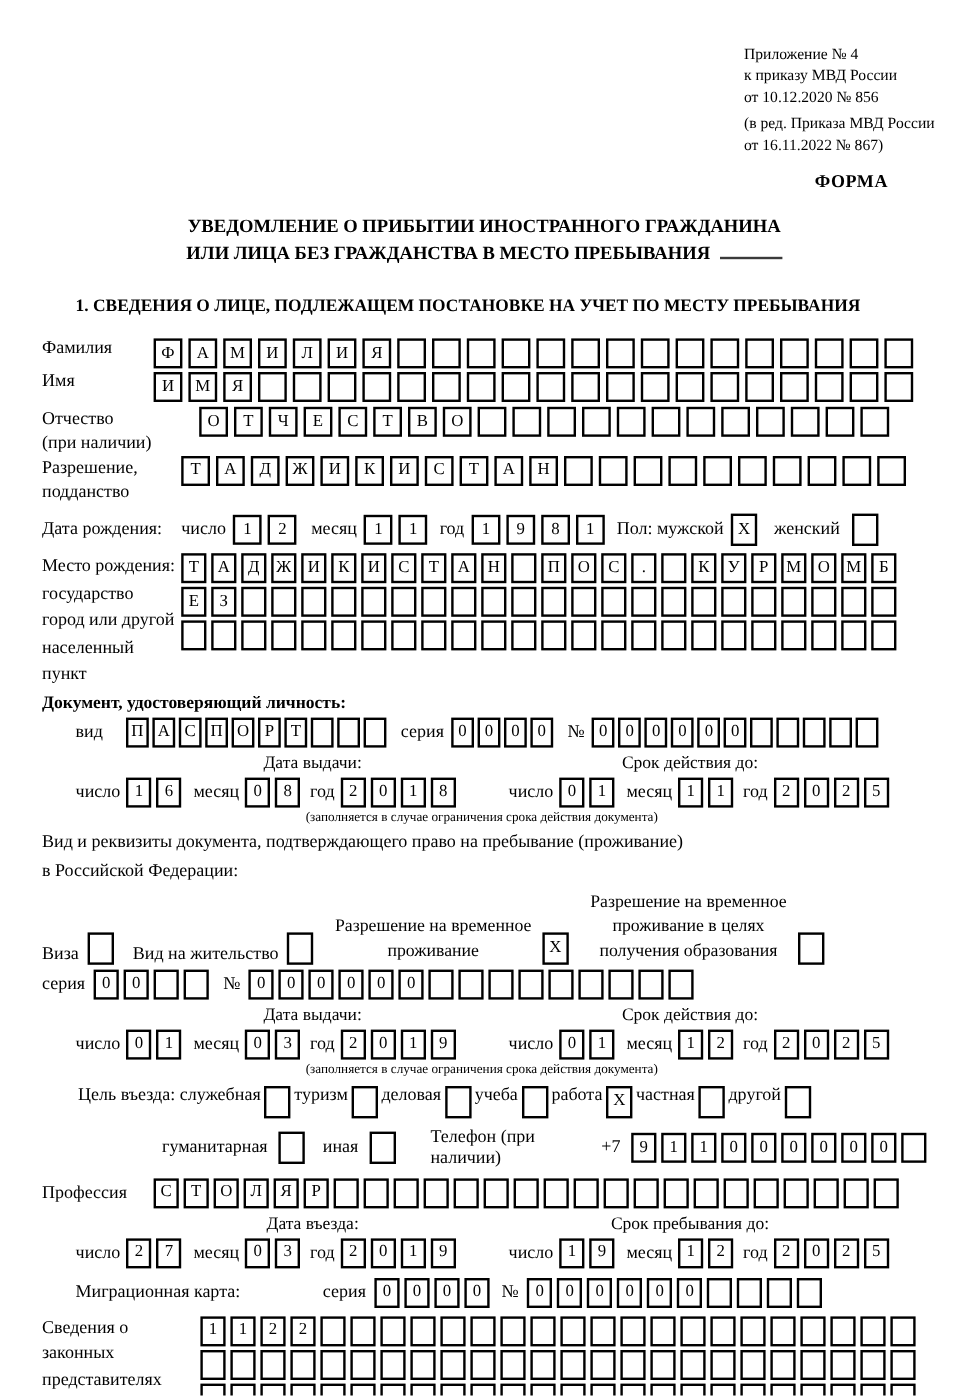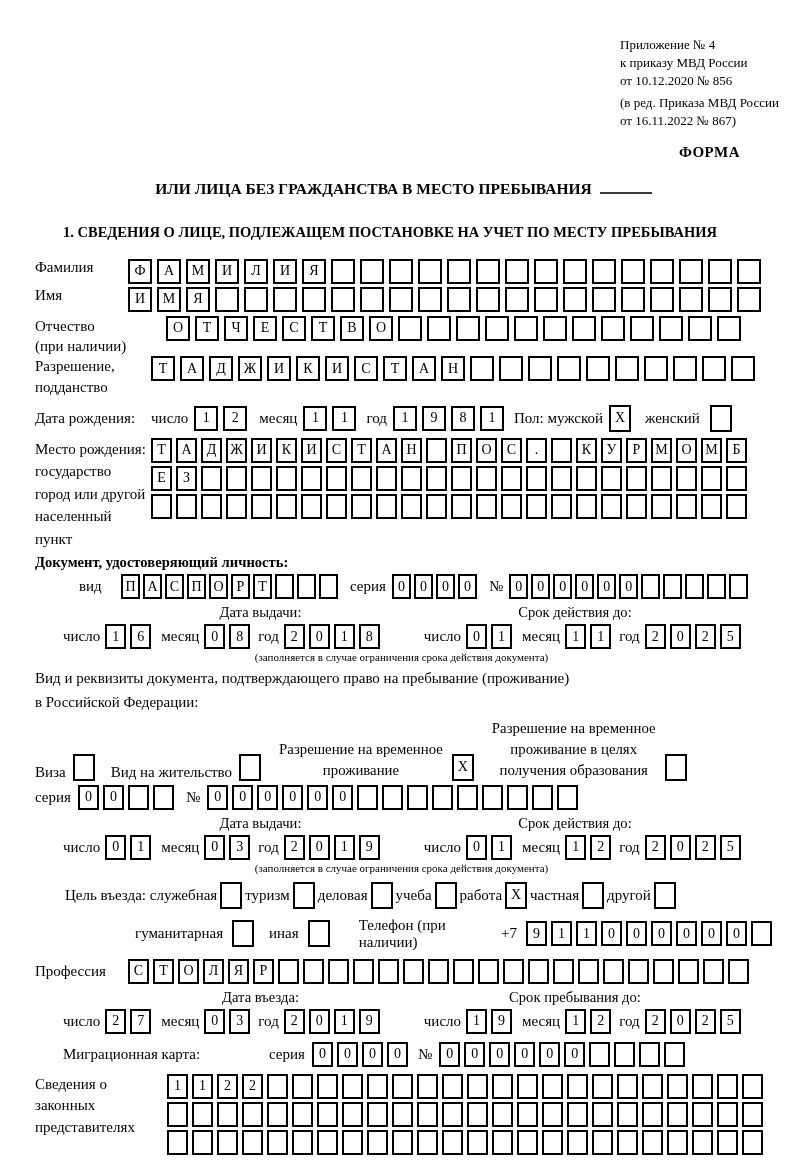--- a/index.html
+++ b/index.html
@@ -33,21 +33,21 @@
   .dh .h1{margin-left:118px;width:215px;text-align:center}
   .dh .h2{margin-left:62px;width:290px;text-align:center}
   .dgrow{display:flex;align-items:center;margin:3px 0 0 28px}
   .dgrow .t{margin-right:5px}
   .dgrow .sp{margin-left:44px}
   .noteR{text-align:center;font-size:11px;margin:2px 4px 0 0}
   .p1{margin:7px 0 0 0}
   .p2{margin:7px 0 0 0}
   .vrow{display:flex;align-items:flex-end;margin-top:7px}
   .cc{text-align:center;line-height:1.4;font-size:14.8px}
-  .goal{display:flex;align-items:center;margin-top:8px;gap:3px;flex-wrap:nowrap}
+  .goal{display:flex;margin-top:8px;gap:3px;flex-wrap:nowrap}
   .goal2{display:flex;align-items:center;margin:8px 0 0 100px;gap:9px}
   .reps{display:flex;margin-top:7px}
   .reps .lcol{width:132px;line-height:1.44;flex:0 0 auto}
   .reps .rcol{flex:0 0 auto}
   .serrow{display:flex;align-items:center;margin-top:8px}
 </style>
 </head>
 <body>
 
 <div class="page">
@@ -55,20 +55,21 @@
   <div class="hdr">
     <div>Приложение № 4</div>
     <div>к приказу МВД России</div>
     <div>от 10.12.2020 № 856</div>
     <div class="g">(в ред. Приказа МВД России</div>
     <div>от 16.11.2022 № 867)</div>
   </div>
   <div class="forma">ФОРМА</div>
 
   <div class="title">
+    <div>УВЕДОМЛЕНИЕ О ПРИБЫТИИ ИНОСТРАННОГО ГРАЖДАНИНА</div>
     <div><span>ИЛИ ЛИЦА БЕЗ ГРАЖДАНСТВА В МЕСТО ПРЕБЫВАНИЯ</span><span class="uline"></span></div>
   </div>
 
   <div class="sec">1. СВЕДЕНИЯ О ЛИЦЕ, ПОДЛЕЖАЩЕМ ПОСТАНОВКЕ НА УЧЕТ ПО МЕСТУ ПРЕБЫВАНИЯ</div>
 
   <div class="frow mt18">
     <span class="lbl w93">Фамилия</span>
     <span class="cells">
         <span class="cell">Ф</span>
         <span class="cell">А</span>
@@ -288,21 +289,21 @@
           <span class="cell"></span>
           <span class="cell"></span>
           <span class="cell"></span>
           <span class="cell"></span>
           <span class="cell"></span>
         </span>
     </span>
   </div>
 
   <div class="dochead">Документ, удостоверяющий личность:</div>
-  <div class="crow mt3" style="margin-left:44px">
+  <div class="crow mt3" style="margin-left:28px">
     <span class="lbl w42">вид</span>
     <span class="cells sm">
         <span class="cell">П</span>
         <span class="cell">А</span>
         <span class="cell">С</span>
         <span class="cell">П</span>
         <span class="cell">О</span>
         <span class="cell">Р</span>
         <span class="cell">Т</span>
         <span class="cell"></span>

